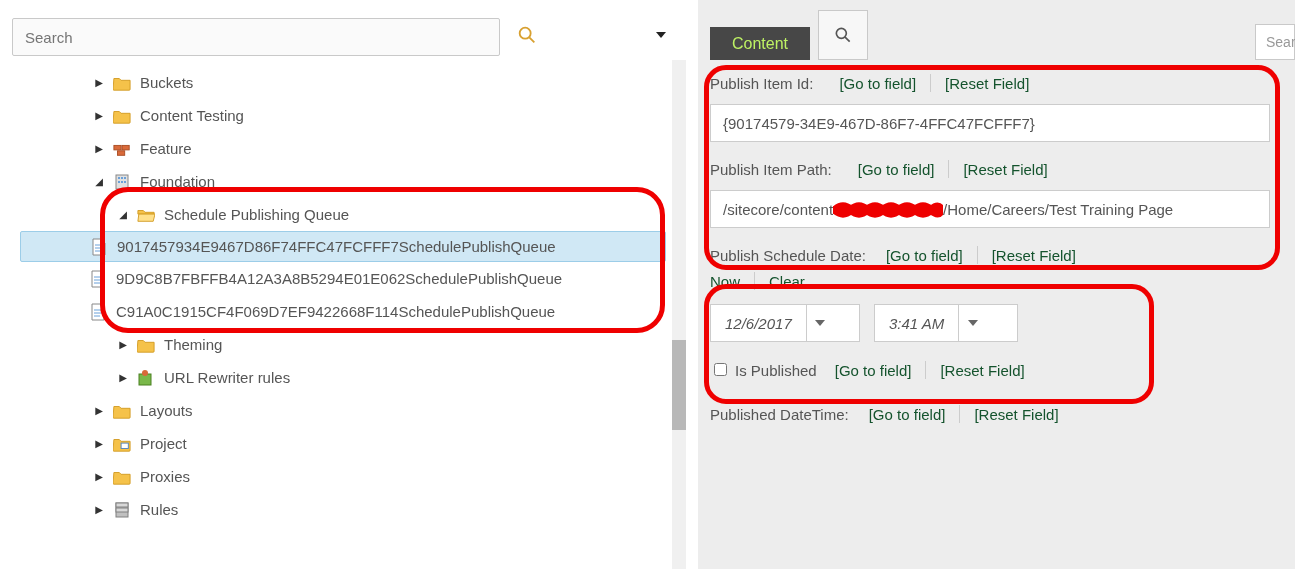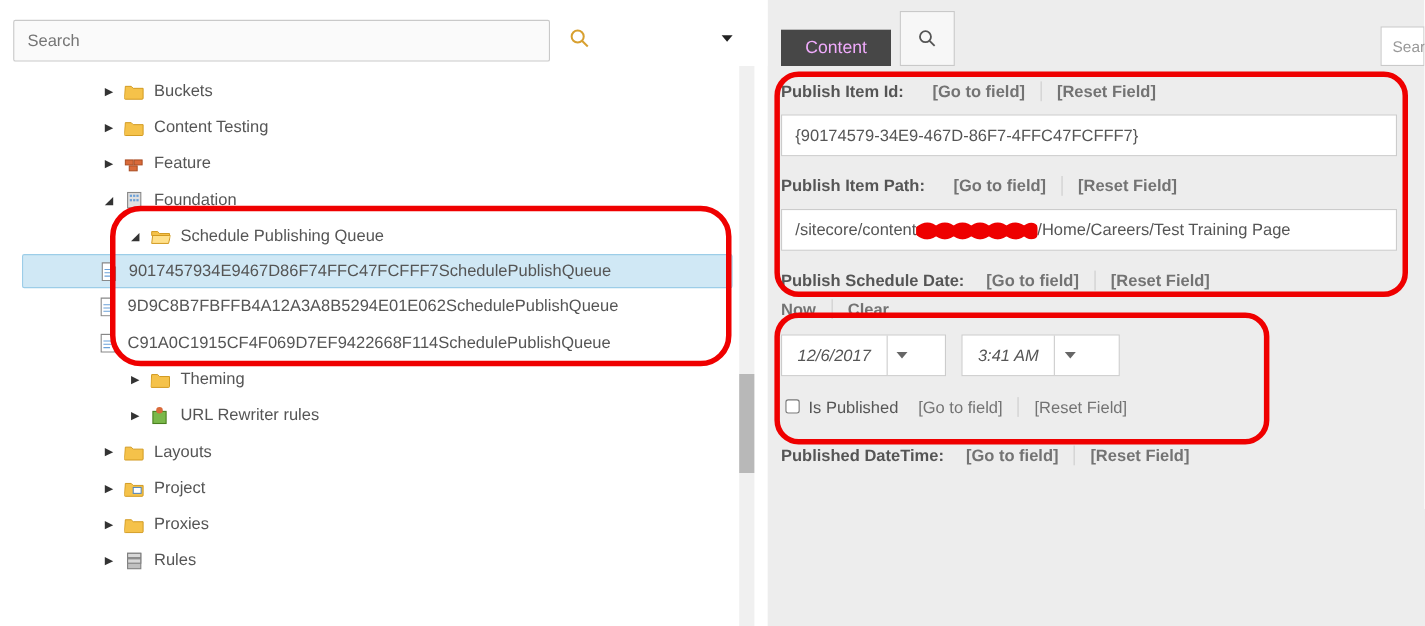--- a/index.html
+++ b/index.html
@@ -147,21 +147,21 @@
   .tab-strip {
     position: absolute;
     left: 0;
     top: 10px;
     height: 50px;
     display: flex;
     align-items: stretch;
   }
   .tab-active {
     background: #474747;
-    color: #f0abfc;
+    color: #bef264;
     padding: 0 22px;
     display: flex;
     align-items: center;
     font-size: 16px;
     margin-left: 12px;
     margin-top: 17px;
   }
   .tab-search {
     width: 50px;
     border: 1px solid #c9c9c9;
@@ -192,24 +192,23 @@
     bottom: 0;
     background: #ededed;
     padding: 14px 0 0 12px;
   }
   .fld-row {
     display: flex;
     align-items: center;
     font-size: 15px;
     color: #555;
     margin-bottom: 12px;
-    font-weight: bold;
   }
   .fld-label { color: #555; }
-  .link-a { color: #737373; }
+  .link-a { color: #14532d; }
   .link-sep {
     width: 1px;
     height: 18px;
     background: #ccc;
     margin: 0 14px;
     display: inline-block;
   }
   .val-box {
     background: #fff;
     border: 1px solid #ccc;

